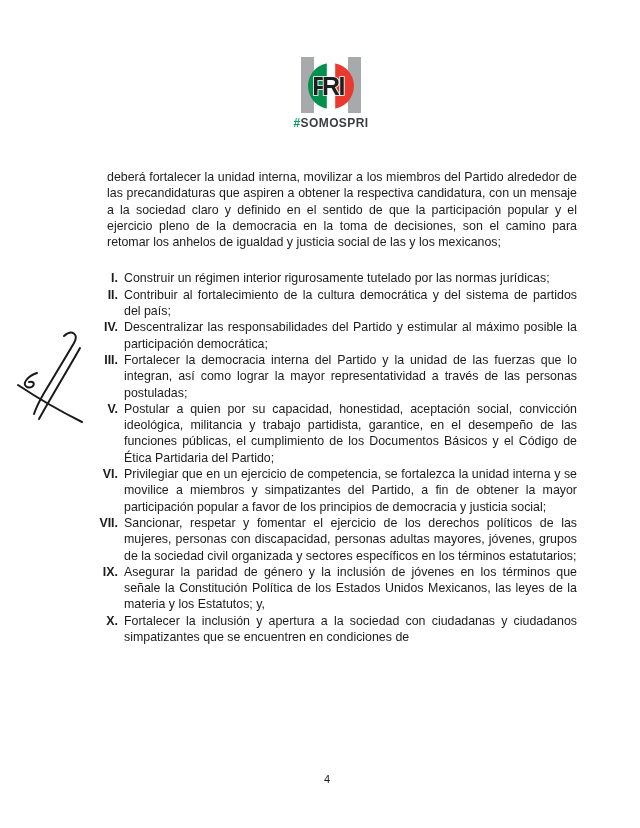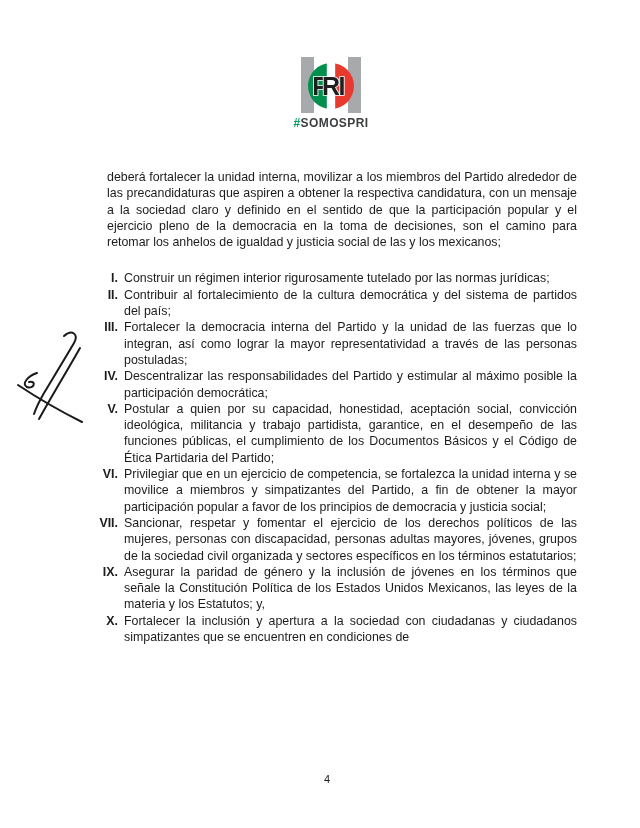--- a/index.html
+++ b/index.html
@@ -139,27 +139,27 @@
           <span class="marker">I.</span>
           <span class="text">Construir un régimen interior rigurosamente tutelado por las normas jurídicas;</span>
         </div>
 
         <div class="obj">
           <span class="marker">II.</span>
           <span class="text">Contribuir al fortalecimiento de la cultura democrática y del sistema de partidos del país;</span>
         </div>
 
         <div class="obj">
-          <span class="marker">III.</span>
-          <span class="text">Fortalecer la democracia interna del Partido y la unidad de las fuerzas que lo integran, así como lograr la mayor representatividad a través de las personas postuladas;</span>
+          <span class="marker">IV.</span>
+          <span class="text">Descentralizar las responsabilidades del Partido y estimular al máximo posible la participación democrática;</span>
         </div>
 
         <div class="obj">
-          <span class="marker">IV.</span>
-          <span class="text">Descentralizar las responsabilidades del Partido y estimular al máximo posible la participación democrática;</span>
+          <span class="marker">III.</span>
+          <span class="text">Fortalecer la democracia interna del Partido y la unidad de las fuerzas que lo integran, así como lograr la mayor representatividad a través de las personas postuladas;</span>
         </div>
 
         <div class="obj">
           <span class="marker">V.</span>
           <span class="text">Postular a quien por su capacidad, honestidad, aceptación social, convicción ideológica, militancia y trabajo partidista, garantice, en el desempeño de las funciones públicas, el cumplimiento de los Documentos Básicos y el Código de Ética Partidaria del Partido;</span>
         </div>
 
         <div class="obj">
           <span class="marker">VI.</span>
           <span class="text">Privilegiar que en un ejercicio de competencia, se fortalezca la unidad interna y se movilice a miembros y simpatizantes del Partido, a fin de obtener la mayor participación popular a favor de los principios de democracia y justicia social;</span>

